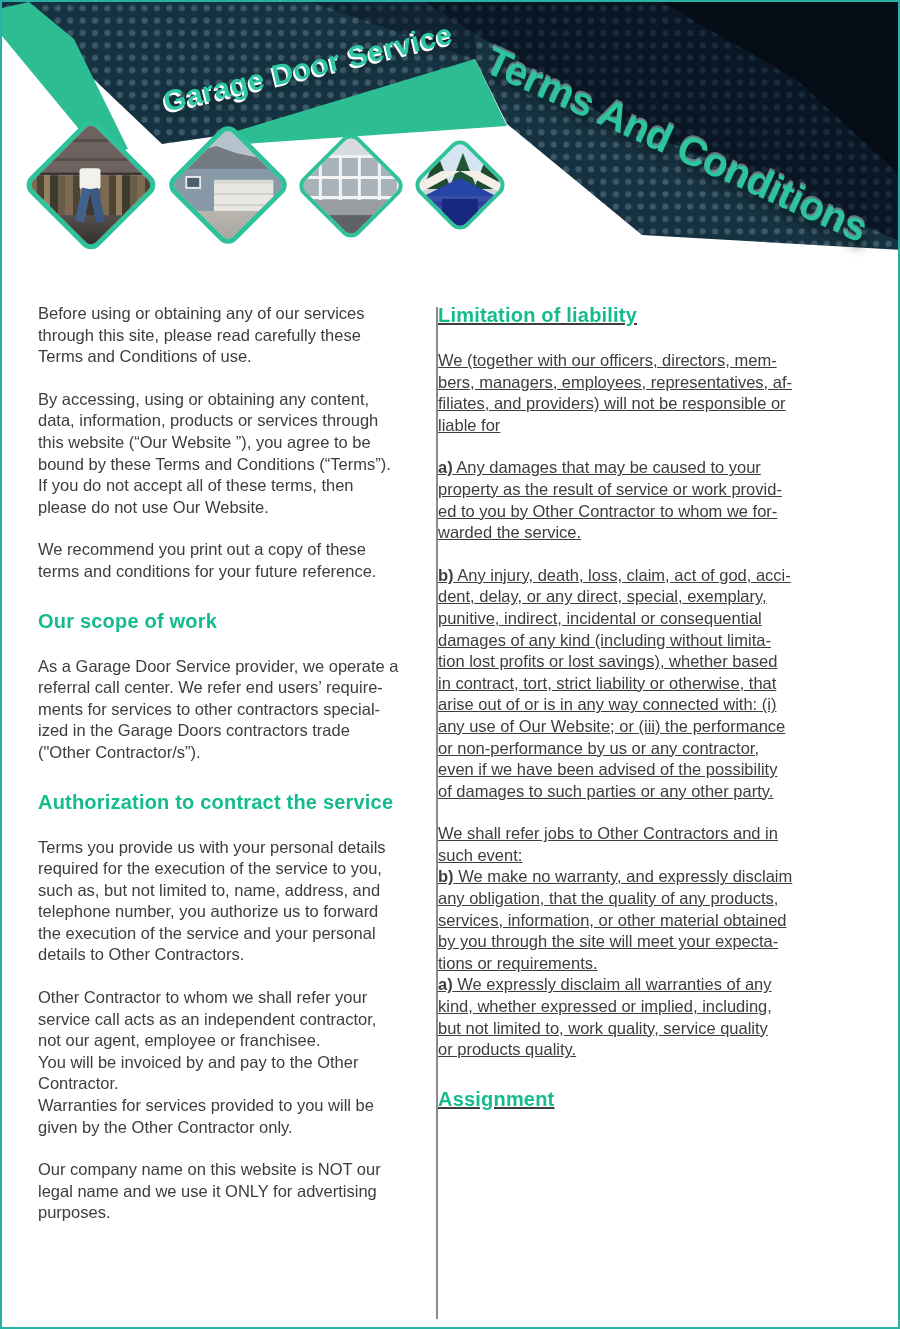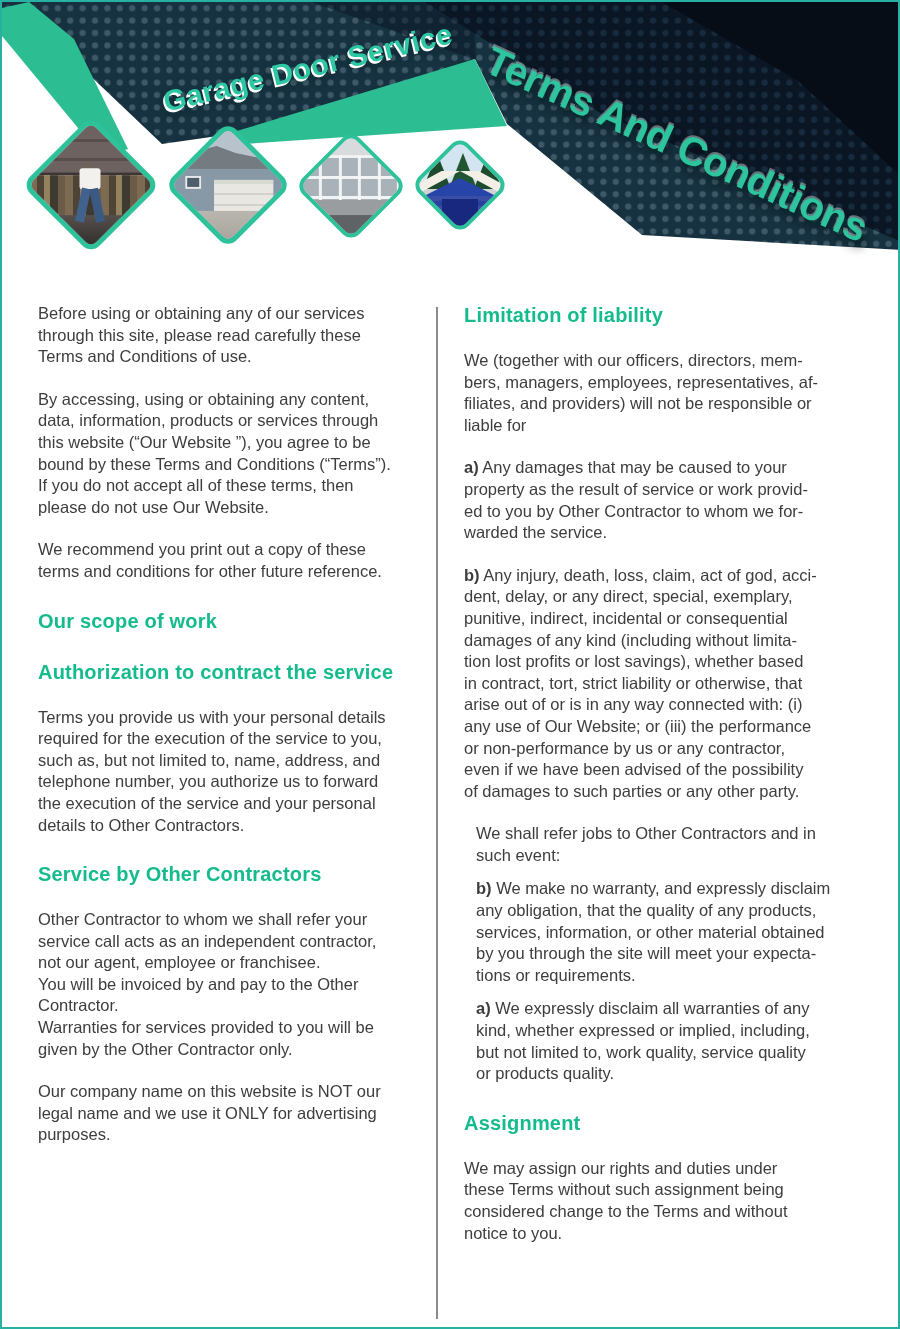--- a/index.html
+++ b/index.html
@@ -70,23 +70,23 @@
     clip-path:polygon(0 100%,50% 0,100% 100%);}
   .s4-body{left:0;top:62%;width:100%;height:38%;background:#2a3f9e;
     background-image:repeating-linear-gradient(180deg,rgba(255,255,255,.08) 0 5px,transparent 5px 10px);}
   .s4-door{left:30%;top:66%;width:40%;height:34%;background:#19287f;}
 
   
   .content{display:flex;padding:16px 42px 0 36px;}
   .col-left{flex:0 0 398px;}
   .divider{flex:0 0 2px;background:#8b8b8b;margin-top:4px;height:1012px;
            box-shadow:-9px 0 10px -4px rgba(0,0,0,.13);}
-  .col-right{flex:1;padding-left:26px;}
+  .col-right{flex:1;text-decoration:underline;}
   .content p,.content .pline{font-size:16.5px;line-height:21.6px;margin:0 0 21px;white-space:pre-line;}
-  .content .pline{margin:12px;}
+  .content .pline{margin:0;}
   .content .group{margin:0 0 21px;}
   .content h3{font-size:20px;line-height:25px;margin:26px 0 22px;color:#14bb8d;letter-spacing:.2px;}
   .content h3.first{margin-top:0;}
   .content b{font-weight:bold;}
 </style>
 </head>
 <body>
 
 <div class="page">
 
@@ -162,33 +162,37 @@
       <p>Before using or obtaining any of our services
 through this site, please read carefully these
 Terms and Conditions of use.</p>
       <p>By accessing, using or obtaining any content,
 data, information, products or services through
 this website (“Our Website ”), you agree to be
 bound by these Terms and Conditions (“Terms”).
 If you do not accept all of these terms, then
 please do not use Our Website.</p>
       <p>We recommend you print out a copy of these
-terms and conditions for other future reference.</p>
+terms and conditions for your future reference.</p>
 
       <h3>Our scope of work</h3>
+      <p>As a Garage Door Service provider, we operate a
+referral call center. We refer end users’ require-
+ments for services to other contractors special-
+ized in the Garage Doors contractors trade
+("Other Contractor/s”).</p>
 
       <h3>Authorization to contract the service</h3>
       <p>Terms you provide us with your personal details
 required for the execution of the service to you,
 such as, but not limited to, name, address, and
 telephone number, you authorize us to forward
 the execution of the service and your personal
 details to Other Contractors.</p>
 
-      <h3>Service by Other Contractors</h3>
       <p>Other Contractor to whom we shall refer your
 service call acts as an independent contractor,
 not our agent, employee or franchisee.
 You will be invoiced by and pay to the Other
 Contractor.
 Warranties for services provided to you will be
 given by the Other Contractor only.</p>
       <p>Our company name on this website is NOT our
 legal name and we use it ONLY for advertising
 purposes.</p>
@@ -226,20 +230,16 @@
 services, information, or other material obtained
 by you through the site will meet your expecta-
 tions or requirements.</span></div>
         <div class="pline"><b>a)</b><span> We expressly disclaim all warranties of any
 kind, whether expressed or implied, including,
 but not limited to, work quality, service quality
 or products quality.</span></div>
       </div>
 
       <h3>Assignment</h3>
-      <p><b></b><span>We may assign our rights and duties under
-these Terms without such assignment being
-considered change to the Terms and without
-notice to you.</span></p>
     </div>
 
   </div>
 </div>
 
 </body></html>

